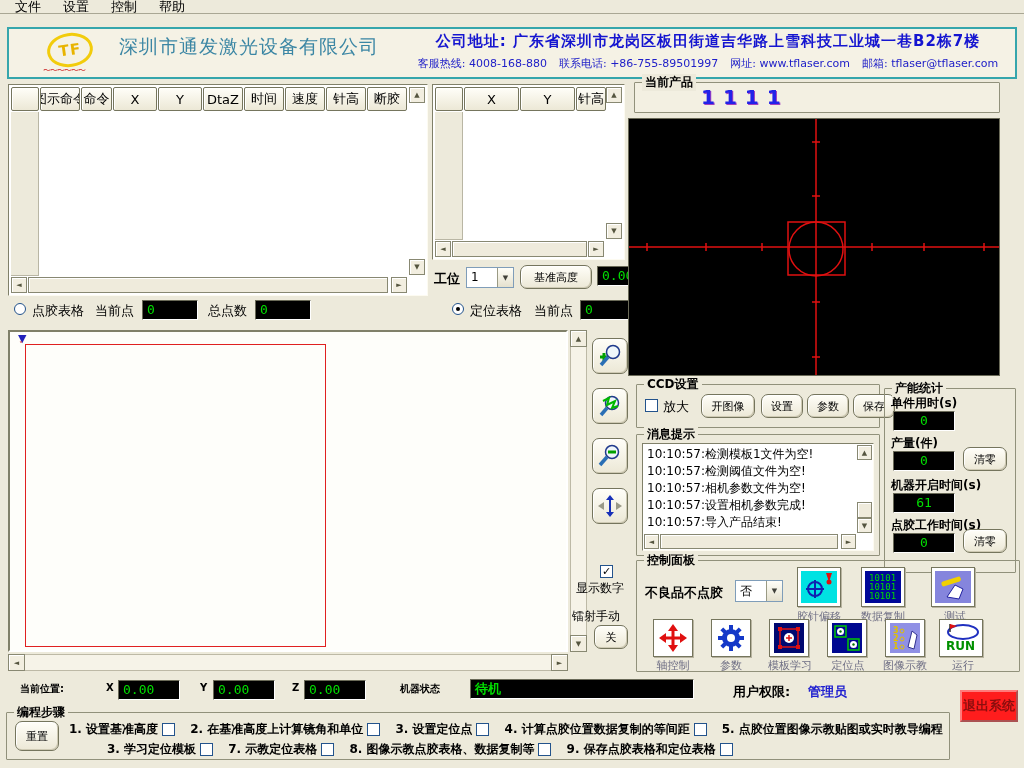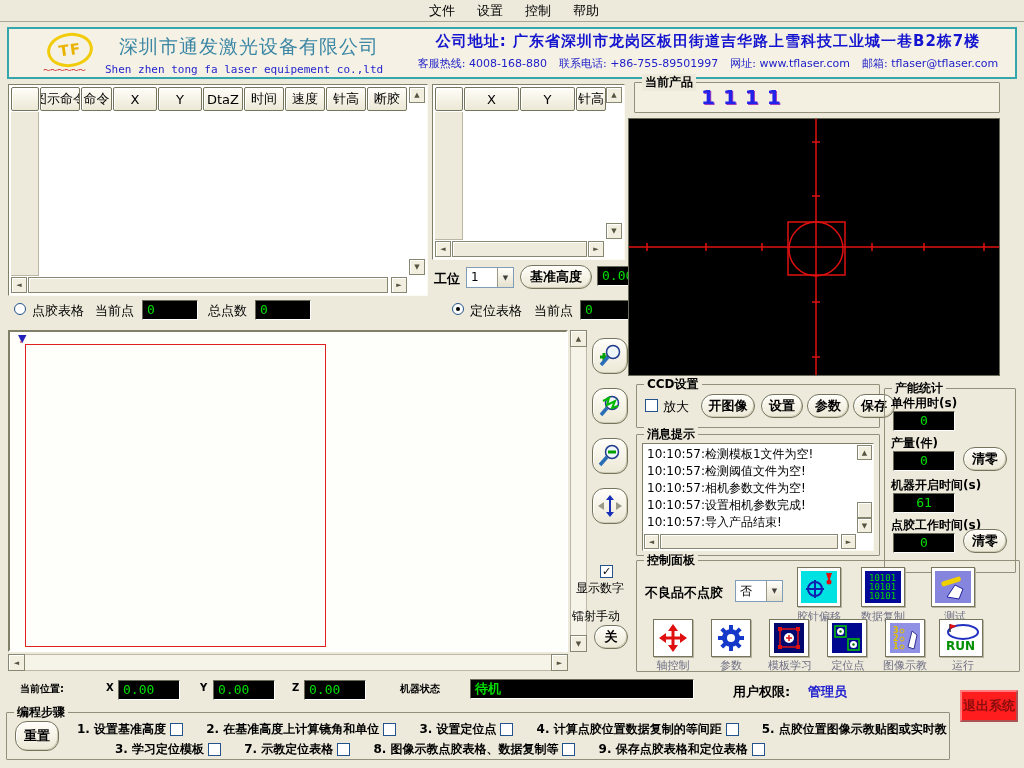--- a/index.html
+++ b/index.html
@@ -1,38 +1,38 @@
 <!DOCTYPE html>
 <html><head>
 <meta charset="utf-8">
 <style>
   * { margin:0; padding:0; box-sizing:border-box; }
   html,body { width:1024px; height:768px; }
   body { font-family:"DejaVu Sans",sans-serif; background:#EDEADB; overflow:hidden; }
   #root { position:relative; width:1024px; height:768px; background:#EDEADB; }
 
   
-  .menubar { position:absolute; top:0; left:0; width:1024px; height:22px; display:flex; align-items:center; padding-left:4px; border-bottom:1px solid #A9A794; background:#EDEADB;justify-content:center; }
+  .menubar { position:absolute; top:0; left:0; width:1024px; height:14px; display:flex; align-items:center; padding-left:4px; border-bottom:1px solid #A9A794; background:#EDEADB; }
   .menuitem { font-size:13px; color:#000; padding:2px 11px; cursor:default; }
 
   
   .banner { position:absolute; top:27px; left:7px; width:1010px; height:52px; border:2px solid #35A6AC; background:#F5F2E5; display:flex; }
   .logo-wrap { width:96px; position:relative; }
   .logo-ellipse { position:absolute; left:38px; top:4px; width:46px; height:34px; border:3px solid #F2CC0C; border-radius:50%; display:flex; align-items:center; justify-content:center; transform:rotate(-8deg); }
   .logo-tf { font-size:15px; font-weight:bold; color:#E8B400; letter-spacing:1px; }
   .logo-seal { position:absolute; left:34px; top:36px; width:52px; height:10px; color:#CC2222; font-size:8px; overflow:hidden; white-space:nowrap; letter-spacing:-1px; }
   .company-col { width:300px; padding-top:5px; }
   .company-cn { font-size:19px; color:#3B86A4; letter-spacing:1px;margin-left:14px; }
   .company-en { font-size:11px; color:#2525CC; font-family:"DejaVu Sans Mono",monospace; margin-top:3px; }
   .contact-col { flex:1; padding:3px 6px 0 2px; text-align:center; }
   .addr-line { font-size:15px; font-weight:bold; color:#1515D0; letter-spacing:1px; }
   .contact-line { margin-top:5px; font-size:11px; color:#2020C8; display:flex; justify-content:center; gap:12px; white-space:nowrap; }
 
   
-  .xpb { background:linear-gradient(180deg,#FFFEF8,#ECE8D6); border:1px solid #75755D; box-shadow:inset 1px 1px 0 #fff, inset -1px -1px 0 #CFCAB4; border-radius:12px; font-size:13px; color:#000; display:flex; align-items:center; justify-content:center; cursor:default;font-weight:bold; }
+  .xpb { background:linear-gradient(180deg,#FFFEF8,#ECE8D6); border:1px solid #75755D; box-shadow:inset 1px 1px 0 #fff, inset -1px -1px 0 #CFCAB4; border-radius:7px; font-size:11px; color:#000; display:flex; align-items:center; justify-content:center; cursor:default; }
   .led { background:#000; color:#00DF00; font-family:"DejaVu Sans Mono",monospace; font-size:13px; line-height:16px; padding:1px 4px; border:1px solid; border-color:#6A6A58 #FFFFFF #FFFFFF #6A6A58; overflow:hidden; white-space:nowrap; }
   .grp { position:absolute; border:1px solid #91917B; border-radius:1px; box-shadow:inset 0 0 0 0 #fff; }
   .grp > .ttl { position:absolute; top:-9px; left:7px; background:#EDEADB; padding:0 3px; font-size:12px; font-weight:bold; color:#000; white-space:nowrap; }
   .cb { display:inline-block; width:13px; height:13px; background:#fff; border:1px solid #23538C; font-size:11px; line-height:11px; text-align:center; color:#000; font-weight:bold; }
   .radio { display:inline-block; width:12px; height:12px; border-radius:50%; background:#fff; border:1px solid #23538C; position:relative; }
   .radio.sel::after { content:''; position:absolute; left:3px; top:3px; width:4px; height:4px; border-radius:50%; background:#000; }
   .dd { display:flex; background:#fff; border:1px solid #7F9DB9; }
   .dd .val { flex:1; font-size:12px; padding:2px 4px; }
   .dd .arr { width:16px; background:linear-gradient(180deg,#FFFEF8,#E5E1CE); border-left:1px solid #9a9a84; font-size:7px; color:#40403A; display:flex; align-items:center; justify-content:center; }
   .sbtn { position:absolute; background:#F2EEE0; border:1px solid #888872; box-shadow:inset 1px 1px 0 #fff; font-size:7px; color:#55553F; display:flex; align-items:center; justify-content:center; }
@@ -53,21 +53,21 @@
   .canvas-marker { position:absolute; left:8px; top:1px; font-size:11px; color:#2222BB; line-height:11px; }
   .canvas-marker .sub { color:#D02020; font-size:8px; display:block; margin-top:-4px; margin-left:1px; }
 
   .toolbtn { position:absolute; left:592px; width:36px; height:36px; }
   .label12 { font-size:12px; color:#000; }
 
   
   .iconbtn { position:absolute; background:#fff; border:1px solid #75755D; box-shadow:inset 1px 1px 0 #fff, 1px 1px 0 #b8b4a0; display:flex; align-items:center; justify-content:center; }
   .iconlbl { position:absolute; font-size:11px; color:#6E6E84; white-space:nowrap; text-align:center; }
 
-  .stepitem { display:inline-flex; align-items:center; gap:4px; margin-right:10px; white-space:nowrap;margin-left:8px; }
+  .stepitem { display:inline-flex; align-items:center; gap:4px; margin-right:10px; white-space:nowrap; }
   .steptext { font-size:12px; font-weight:bold; }
 
   .exitbtn { position:absolute; left:960px; top:690px; width:58px; height:32px; background:#FF1D1D; border:2px outset #FF7A7A; color:#8B0E0E; font-weight:bold; font-size:13px; display:flex; align-items:center; justify-content:center; }
 
   .bold13 { font-size:13px; font-weight:bold; }
   .bold14 { font-size:10px; font-weight:bold; }
   .pos-abs { position:absolute; }
 </style>
 </head>
 <body>
@@ -83,21 +83,20 @@
 
   <div class="banner">
     <div class="logo-wrap">
       <div class="logo-ellipse">
           <span class="logo-tf">TF</span>
         </div>
       <div class="logo-seal">〜〜〜〜〜〜</div>
     </div>
     <div class="company-col">
       <div class="company-cn">深圳市通发激光设备有限公司</div>
-      <div class="company-en">Shen zhen tong fa laser equipement co.,ltd</div>
     </div>
     <div class="contact-col">
       <div class="addr-line">公司地址: 广东省深圳市龙岗区板田街道吉华路上雪科技工业城一巷B2栋7楼</div>
       <div class="contact-line">
         <span>客服热线: 4008-168-880</span>
         <span>联系电话: +86-755-89501997</span>
         <span>网址: www.tflaser.com</span>
         <span>邮箱: tflaser@tflaser.com</span>
       </div>
     </div>

